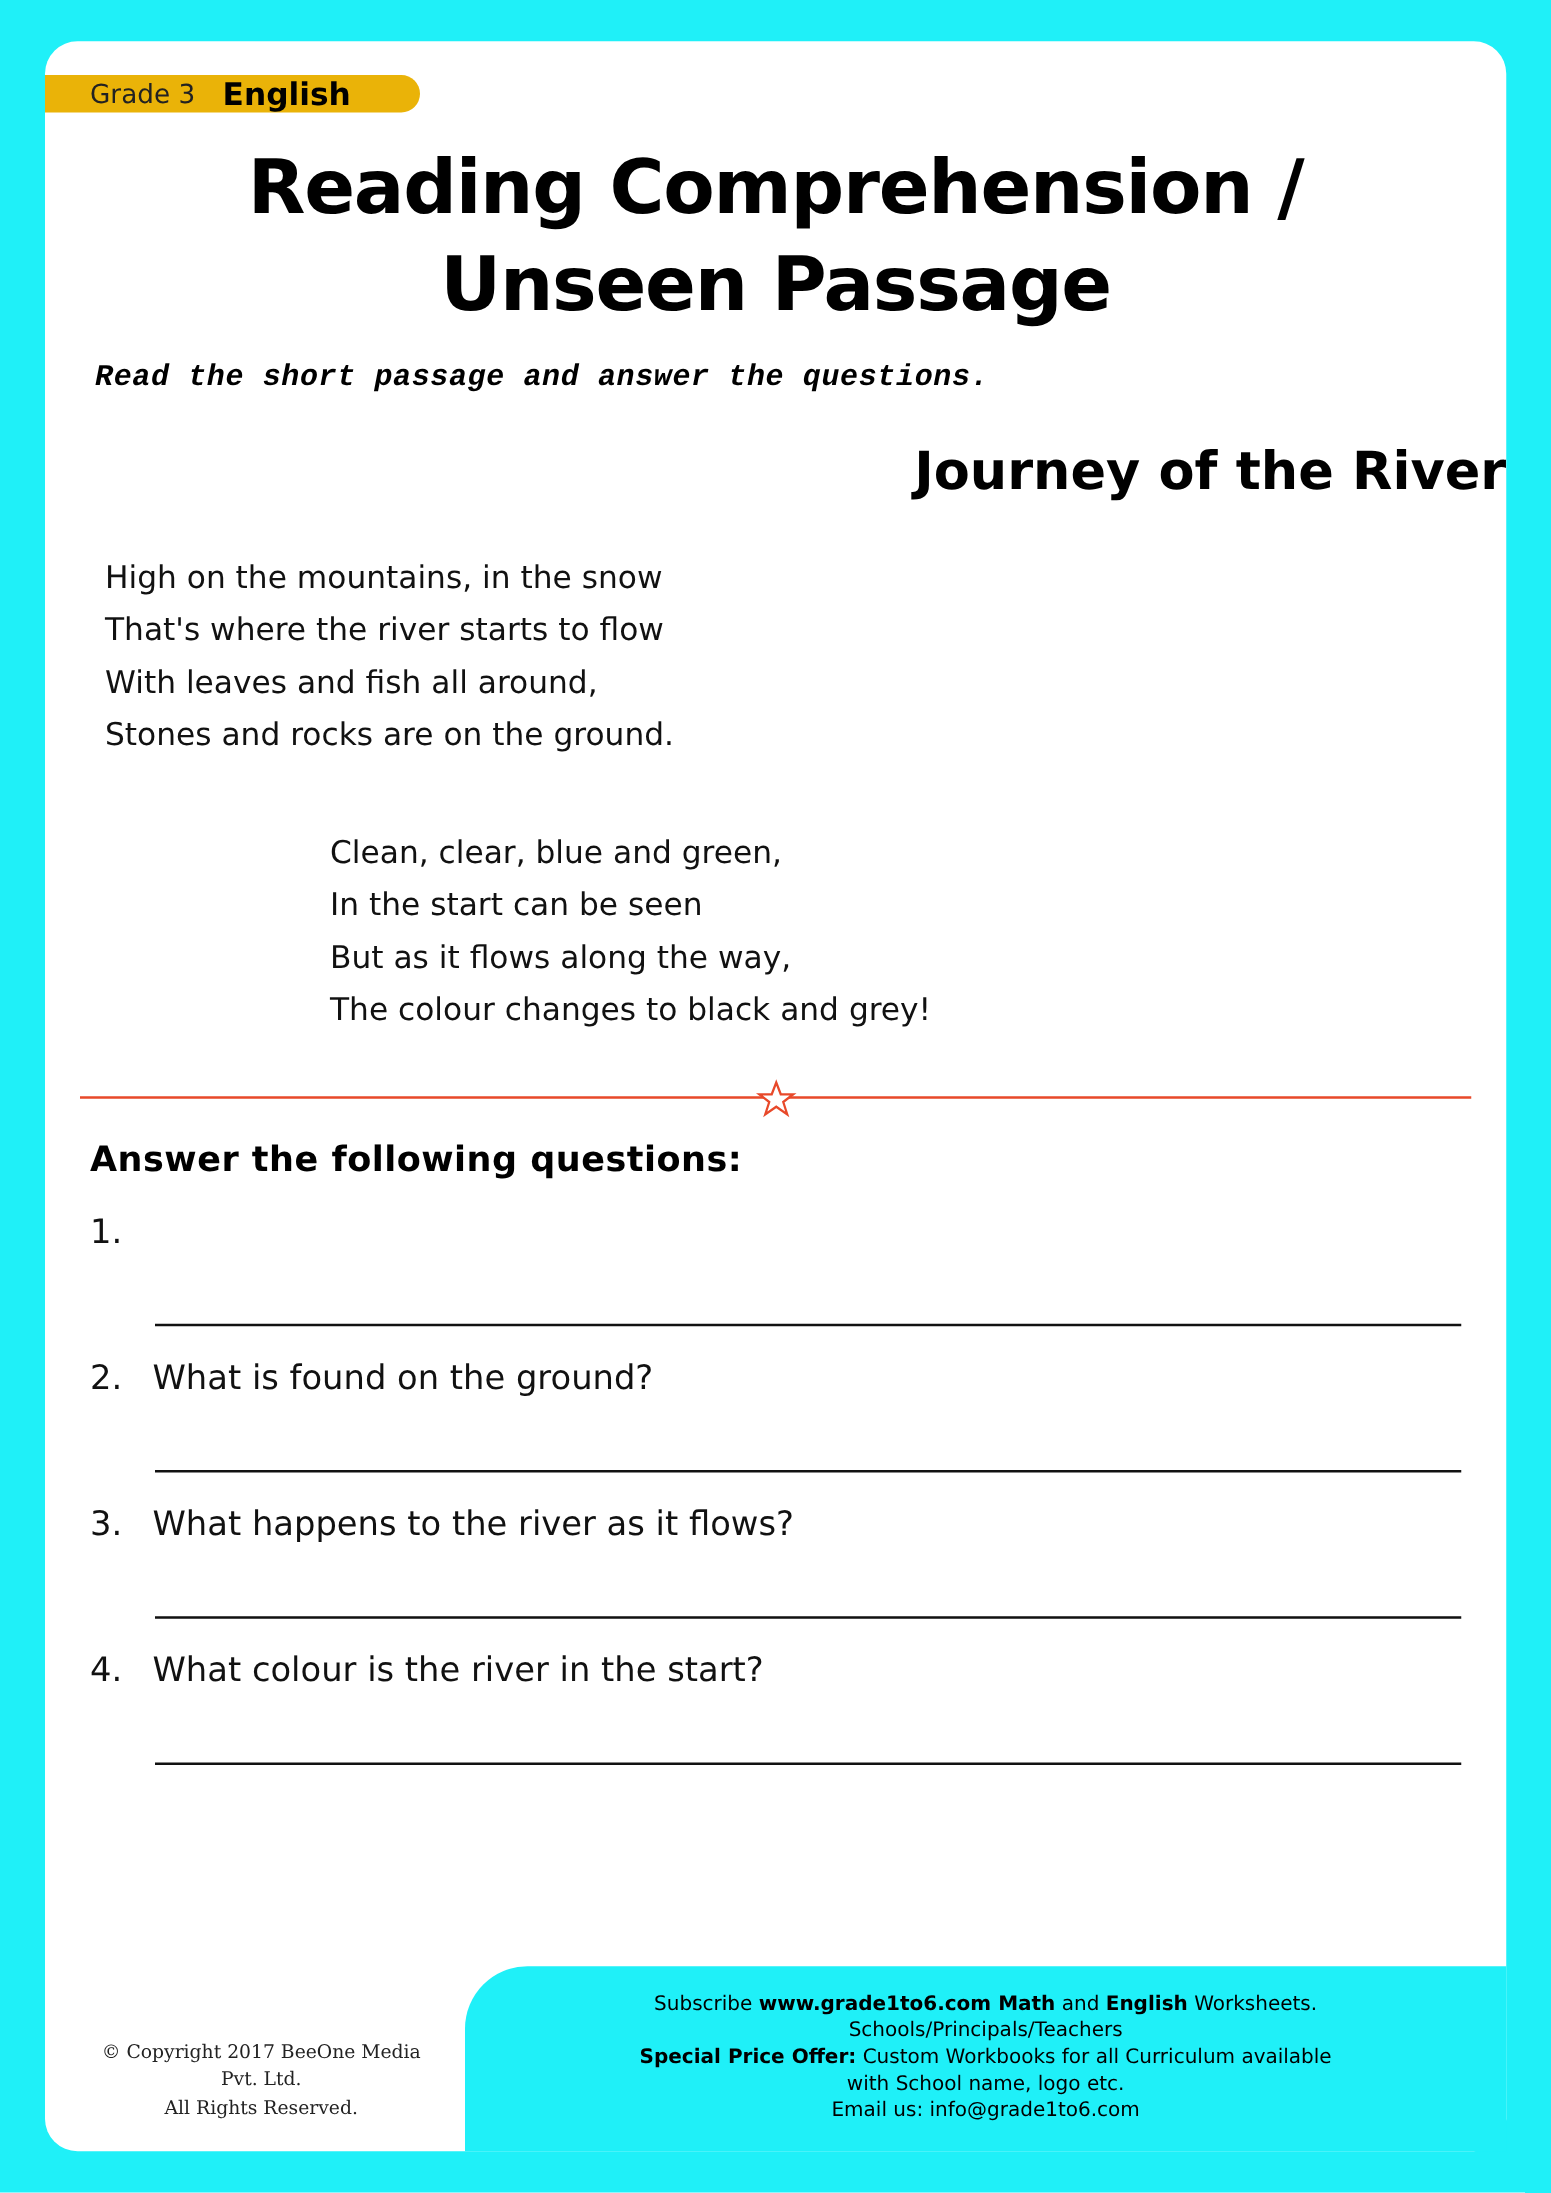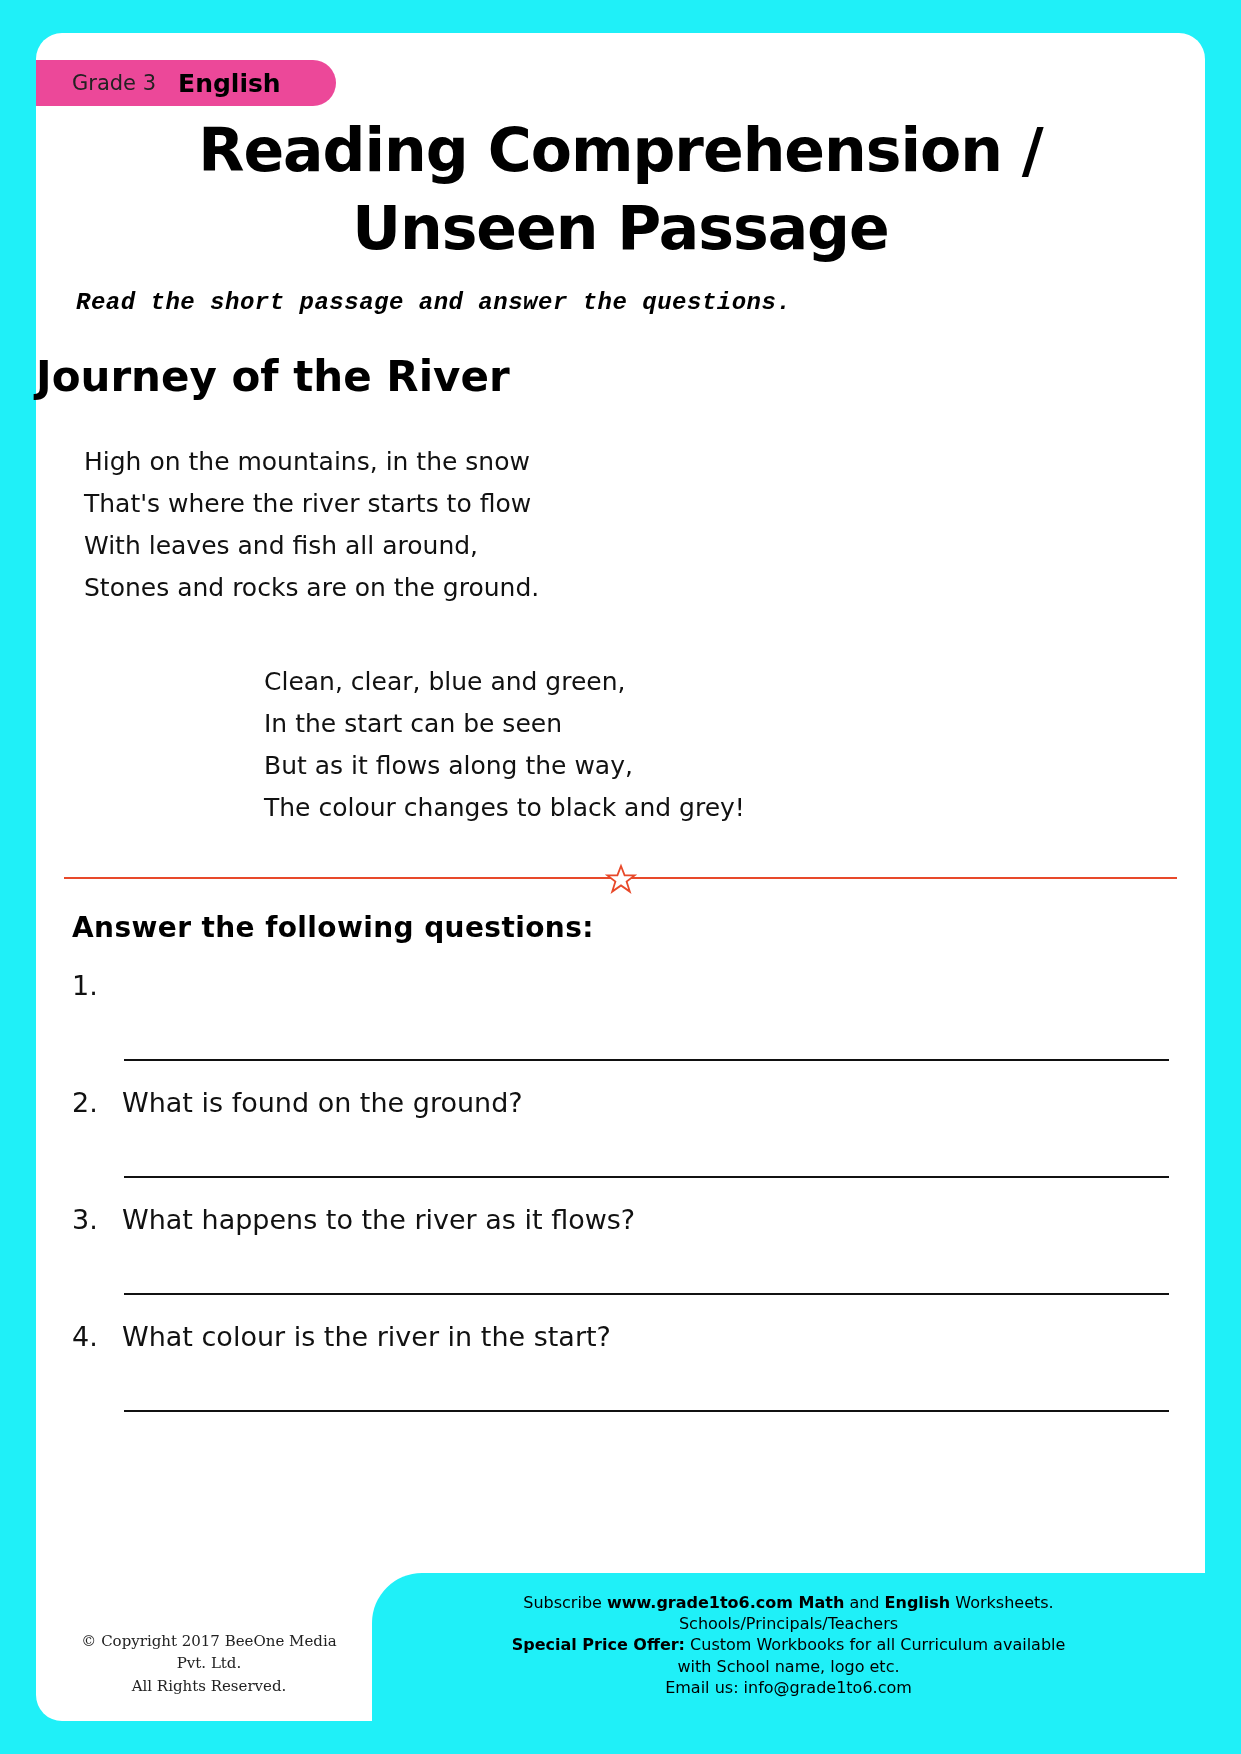--- a/index.html
+++ b/index.html
@@ -20,23 +20,23 @@
     width: 1169px;
     height: 1688px;
     background: #ffffff;
     border-radius: 26px;
   }
   
   .grade-badge {
     position: absolute;
     left: 0px;
     top: 27px;
-    height: 46px;
+    height: 30px;
     min-width: 300px;
-    background: #ec4899;
+    background: #eab308;
     border-top-right-radius: 23px;
     border-bottom-right-radius: 23px;
     display: flex;
     align-items: center;
     padding-left: 36px;
     gap: 22px;
   }
   .grade-label {
     font-size: 21px;
     color: #222;
@@ -63,21 +63,21 @@
     padding-left: 40px;
     font-size: 24px;
     font-weight: bold;
     font-style: italic;
     color: #000;
     letter-spacing: 0.5px;
     font-family: Liberation Mono, monospace;
   }
   .passage-title {
     margin-top: 36px;
-    text-align: left;
+    text-align: right;
     font-size: 42px;
     font-weight: bold;
     color: #000;
   }
   .stanza {
     font-size: 25px;
     color: #111;
     line-height: 1.68;
   }
   .stanza-1 { margin-top: 40px; padding-left: 48px; }

